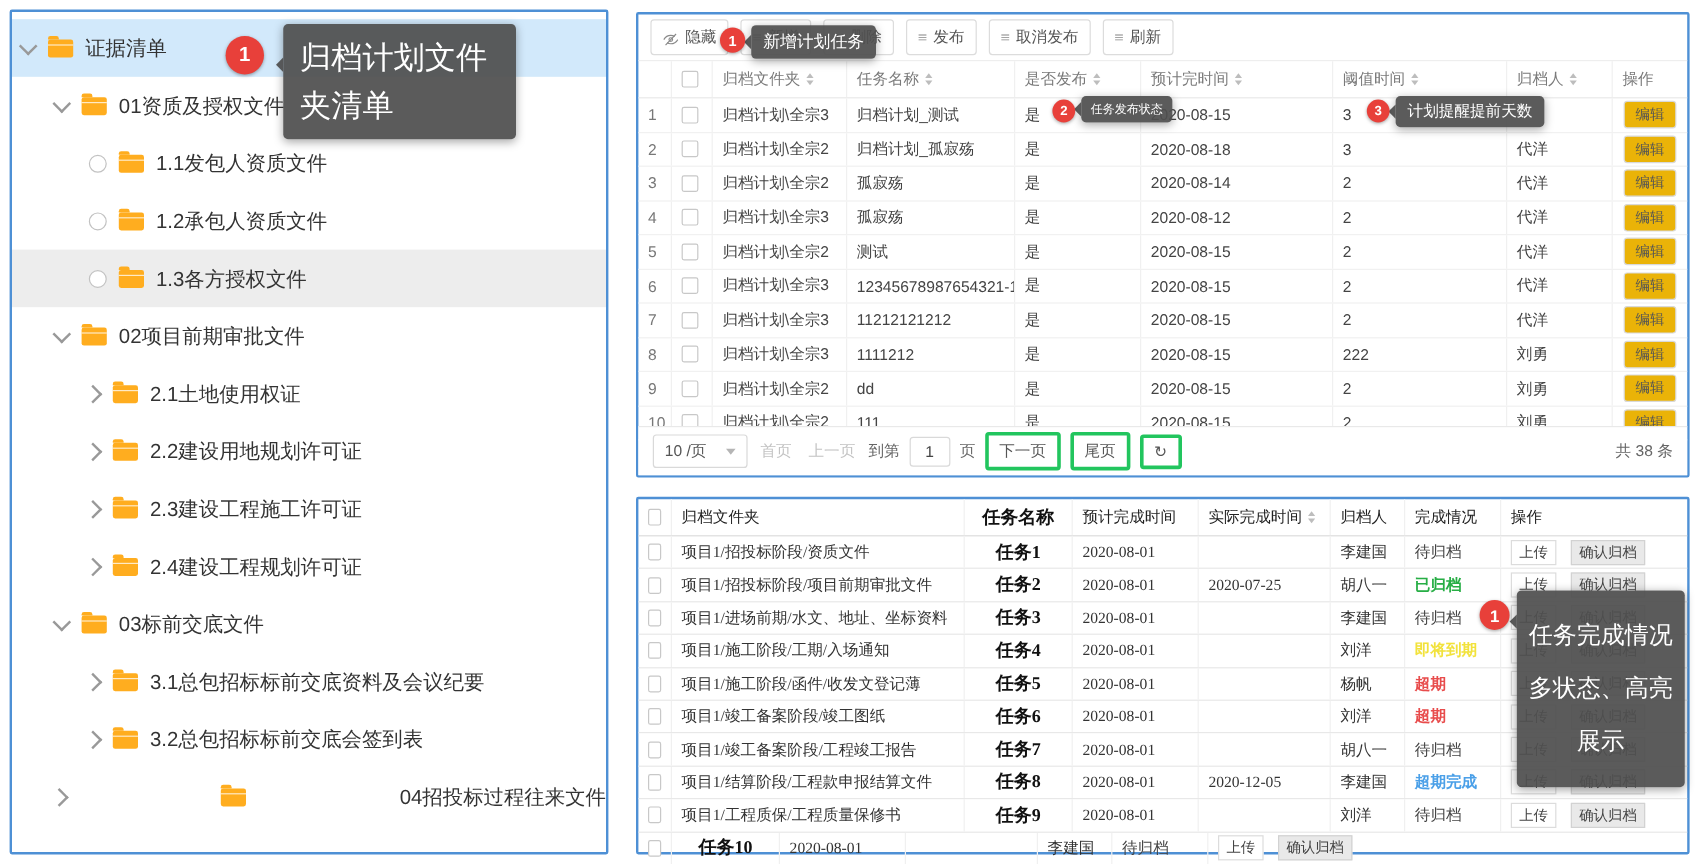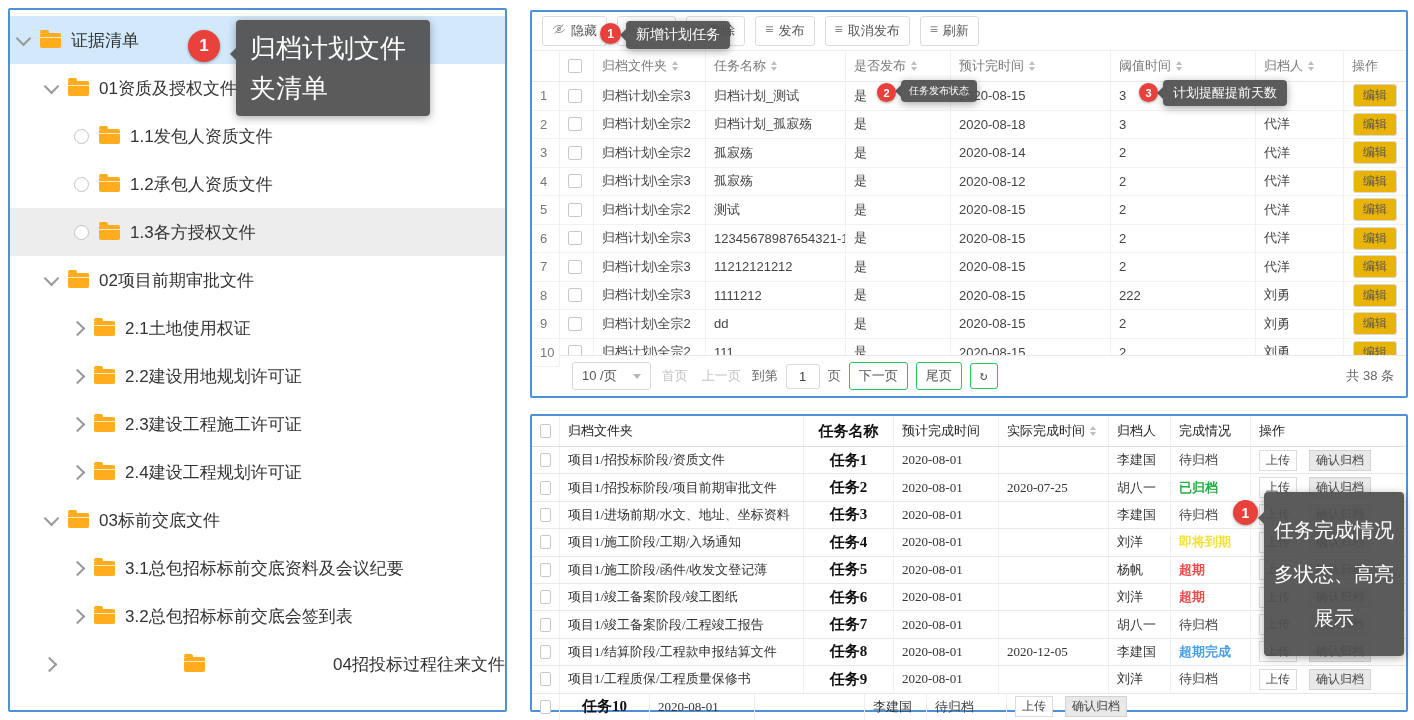--- a/index.html
+++ b/index.html
@@ -27,35 +27,35 @@
   .cb{width:14px;height:14px;border:1px solid #c8c8c8;border-radius:2px;background:#fff;display:inline-block;box-sizing:border-box;}
   .cell{box-sizing:border-box;padding:0 8px;overflow:hidden;white-space:nowrap;border-right:1px solid #f0f0f0;height:100%;display:flex;align-items:center;flex:none;}
   .cell:last-child{border-right:none;}
   .sort{display:inline-flex;flex-direction:column;gap:2px;margin-left:5px;}
   .sort i{width:0;height:0;border-left:3.5px solid transparent;border-right:3.5px solid transparent;}
   .sort .up{border-bottom:4px solid #bdbdbd;}
   .sort .dn{border-top:4px solid #bdbdbd;}
 
   
   .toolbar{display:flex;gap:10px;align-items:center;padding:8px 10px;height:22px;}
-  .tbtn{display:inline-flex;align-items:flex-start;gap:5px;border:1px solid #dcdcdc;background:#fff;color:#555;
-    font-size:13px;padding:5px 9px;border-radius:3px;font-family:Liberation Sans, sans-serif;cursor:pointer;}
+  .tbtn{display:inline-flex;align-items:flex-end;gap:5px;border:1px solid #dcdcdc;background:#fff;color:#555;
+    font-size:13px;padding:5px 9px;border-radius:3px;font-family:Liberation Serif, serif;cursor:pointer;}
   .micon{color:#8a8a8a;font-size:14px;line-height:1;}
   .thead{display:flex;height:30px;align-items:center;border-top:1px solid #eee;border-bottom:1px solid #e9e9e9;color:#7a7a7a;font-size:13px;}
   .prow{display:flex;height:27.5px;border-bottom:1px solid #f1f1f1;font-size:13px;color:#444;}
   .pc0{width:28px;} .pc1{width:34px;} .pc2{width:112px;} .pc3{width:140px;} .pc4{width:105px;}
   .pc5{width:160px;} .pc6{width:145px;} .pc7{width:88px;} .pc8{width:62px;}
   .num{color:#777;}
   .ops{justify-content:center;}
   .btn-sm{border:1px solid #d9d9d9;background:#eab308;color:#555;font-size:12px;padding:2px 9px;border-radius:3px;font-family:inherit;cursor:pointer;}
-  .pager{position:absolute;left:0;right:0;bottom:0;height:40px;border-top:1px solid #e9e9e9;display:flex;align-items:center;gap:8px;padding:0 12px;font-size:13px;color:#666;background:#fff;margin-left:28px;}
+  .pager{position:absolute;left:0;right:0;bottom:0;height:40px;border-top:1px solid #e9e9e9;display:flex;align-items:center;gap:8px;padding:0 12px;font-size:13px;color:#666;background:#fff;}
   .pgsel{border:1px solid #d9d9d9;border-radius:3px;padding:4px 9px;display:flex;gap:16px;align-items:center;color:#555;cursor:pointer;}
   .caret{width:0;height:0;border-left:4px solid transparent;border-right:4px solid transparent;border-top:5px solid #b5b5b5;}
   .plink{color:#c3c3c3;padding:4px 3px;}
-  .pbtn{border:1px solid #22c55e;background:#fff;padding:4px 9px;border-radius:3px;color:#555;font-size:13px;font-family:Liberation Mono, monospace;cursor:pointer;}
+  .pbtn{border:3px solid #22c55e;background:#fff;padding:4px 9px;border-radius:3px;color:#555;font-size:13px;font-family:Liberation Sans, sans-serif;cursor:pointer;}
   .pgoto{width:34px;height:25px;border:1px solid #d9d9d9;border-radius:3px;text-align:center;font-size:13px;color:#444;box-sizing:border-box;font-family:inherit;}
   .total{margin-left:auto;color:#666;}
 
   
   .serif{font-family:"Liberation Serif","DejaVu Serif",serif;}
   .thead2{display:flex;height:30px;align-items:center;border-bottom:1px solid #ddd;font-size:13px;color:#222;}
   .trow2{display:flex;height:26.4px;border-bottom:1px solid #e8e8e8;font-size:13px;color:#333;}
   .tc0{width:28px;} .tc1{width:244px;} .tc2{width:90px;justify-content:center;} .tc3{width:105px;}
   .tc4{width:110px;} .tc5{width:62px;} .tc6{width:80px;} .tc7{width:155px;gap:12px;}
   .task-bold{font-weight:bold;font-size:15px;color:#111;}

